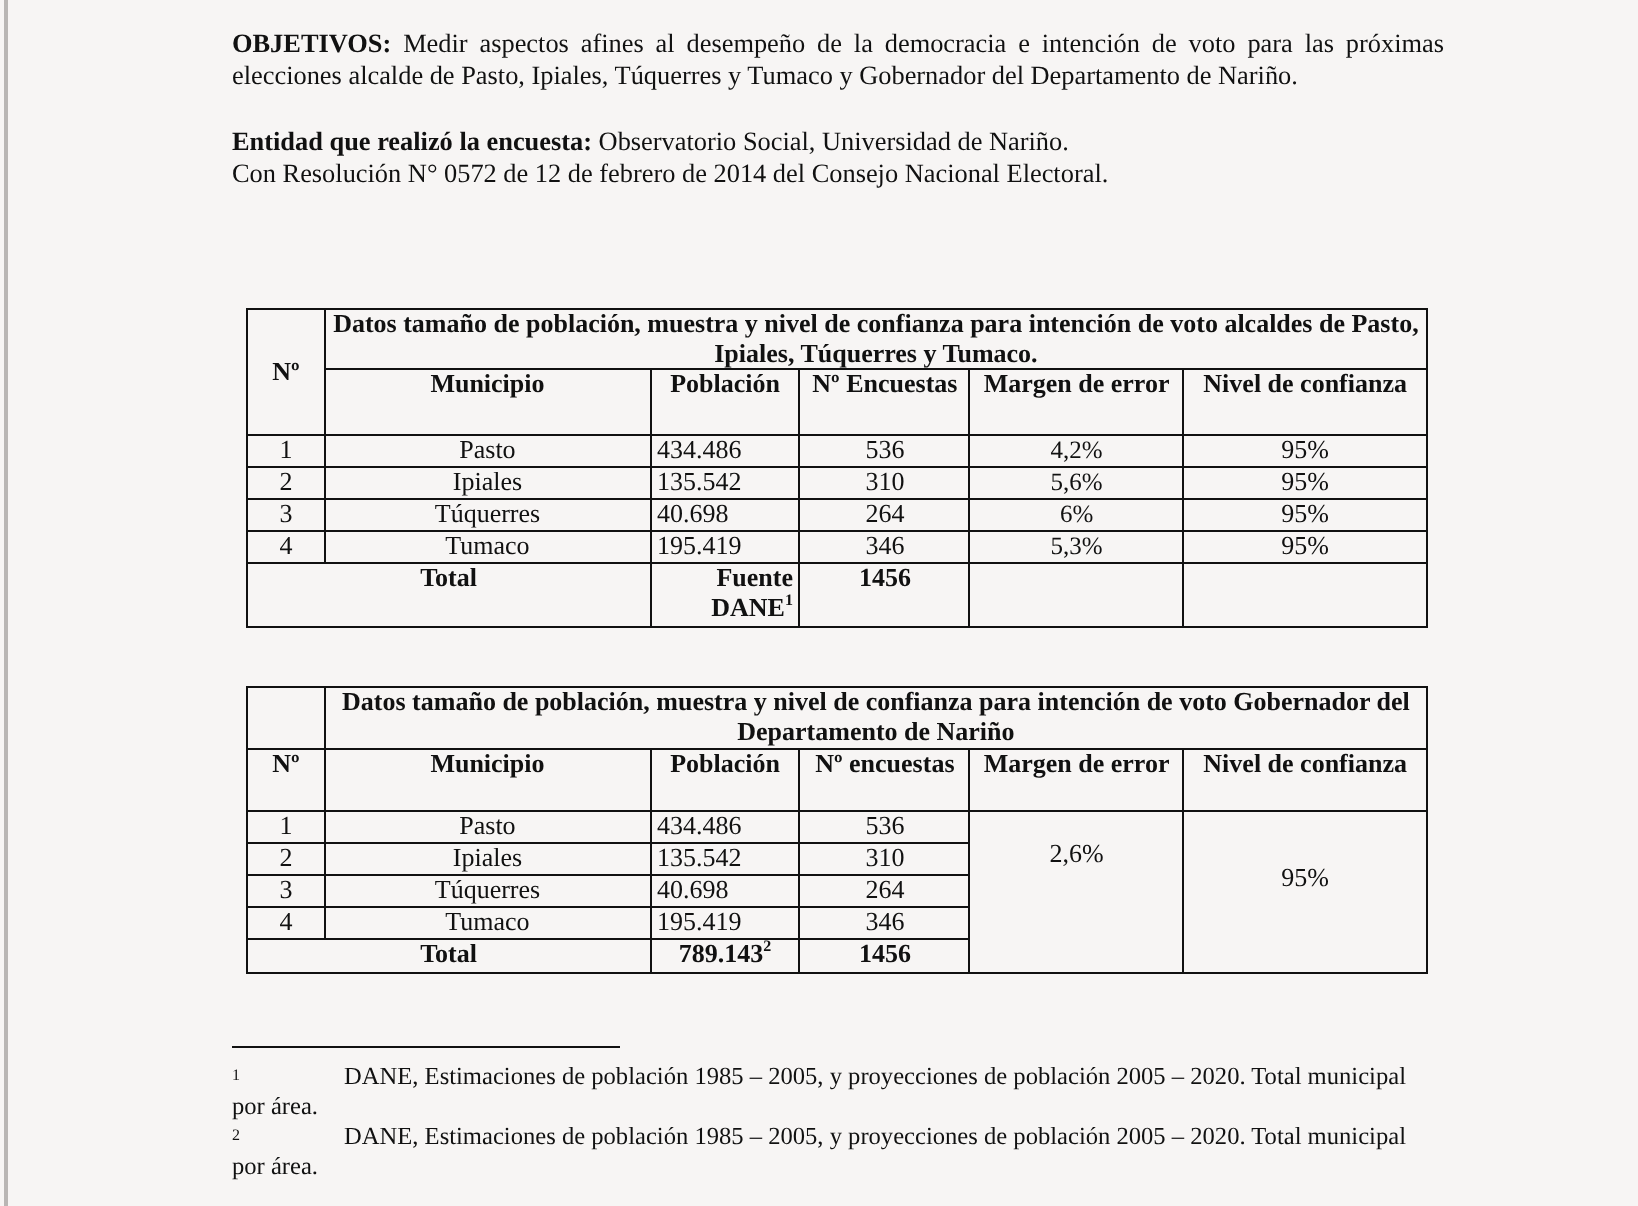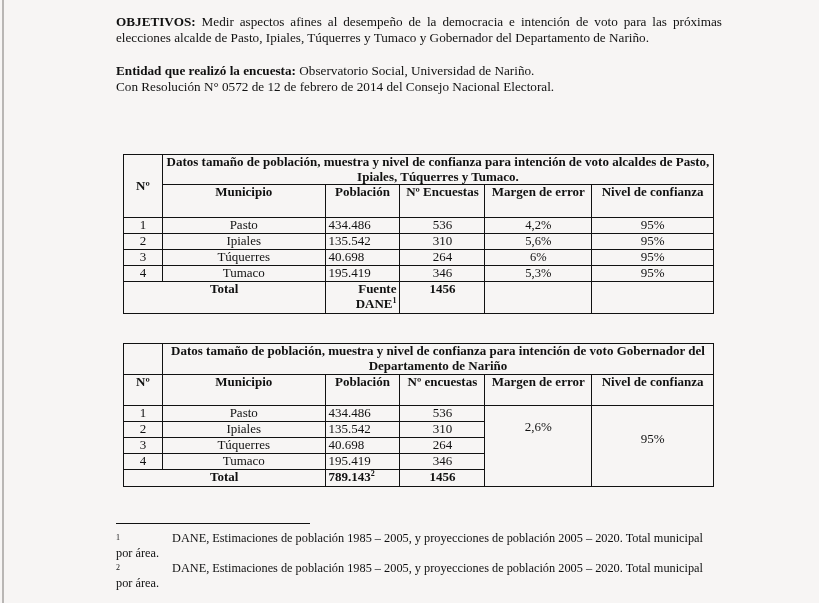--- a/index.html
+++ b/index.html
@@ -153,21 +153,21 @@
       <td class="c">264</td>
     </tr>
     <tr style="height:16px">
       <td class="c">4</td>
       <td class="c">Tumaco</td>
       <td class="r">195.419</td>
       <td class="c">346</td>
     </tr>
     <tr style="height:17px">
       <td colspan="2" class="th">Total</td>
-      <td class="th" style="text-align:left"><span>789.143</span><sup>2</sup></td>
+      <td class="th" style="text-align:center"><span>789.143</span><sup>2</sup></td>
       <td class="th">1456</td>
     </tr>
   </tbody>
     </table>
 
   <div class="fn-rule"></div>
   <div class="fn" style="top:531px"><span class="num">1</span><span>DANE, Estimaciones de población 1985 – 2005, y proyecciones de población 2005 – 2020. Total municipal por área.</span></div>
   <div class="fn" style="top:561px"><span class="num">2</span><span>DANE, Estimaciones de población 1985 – 2005, y proyecciones de población 2005 – 2020. Total municipal por área.</span></div>
 
 </div>

